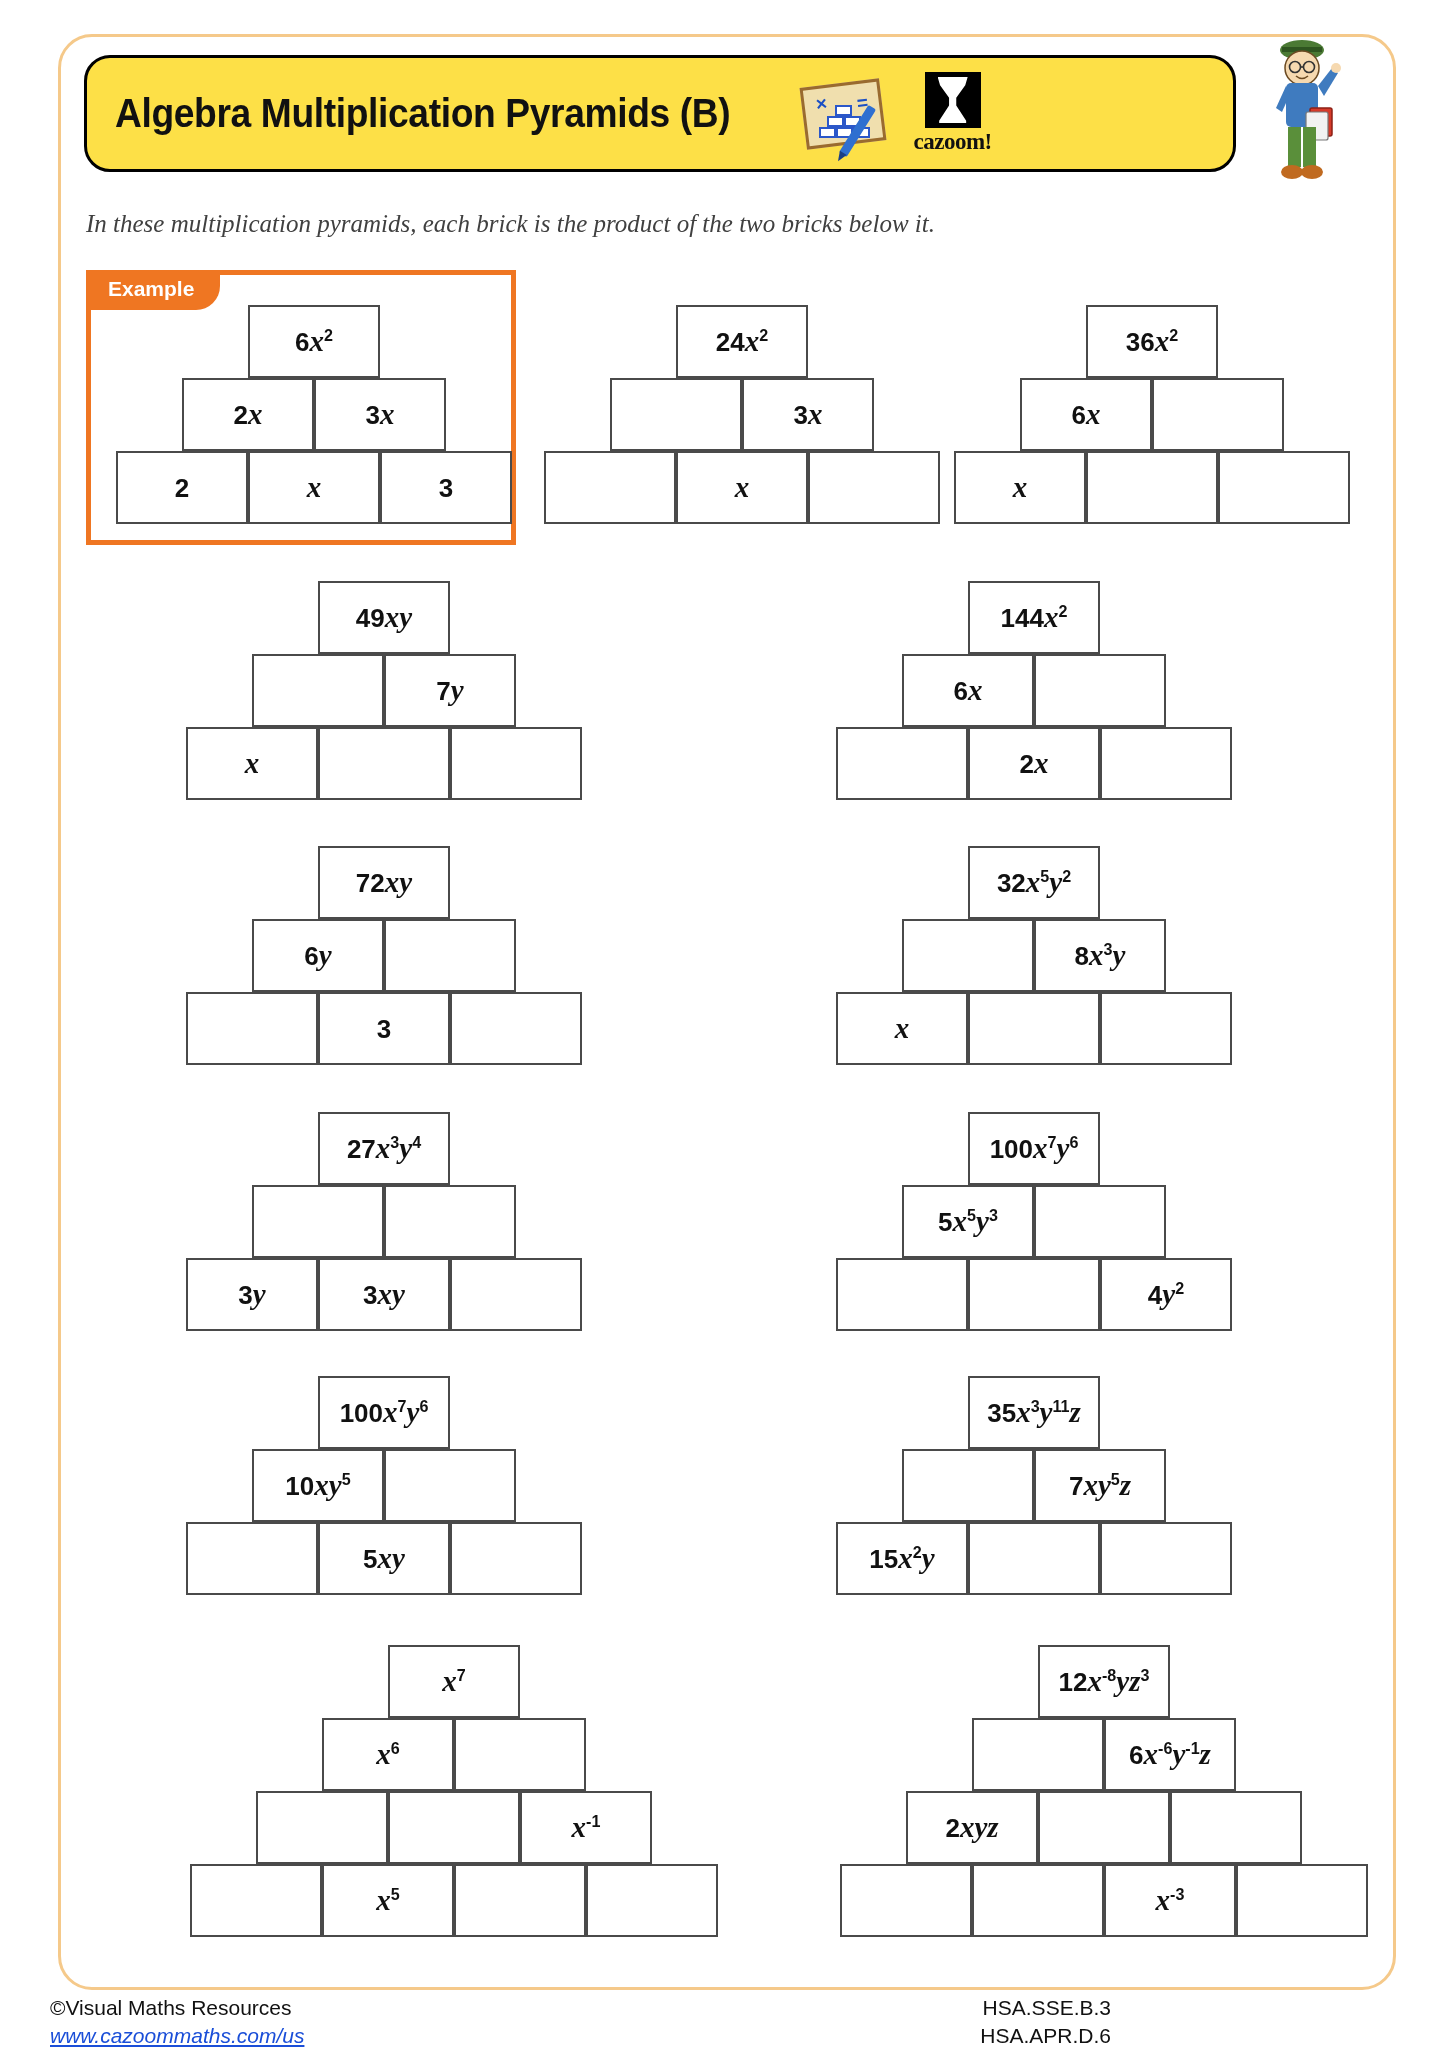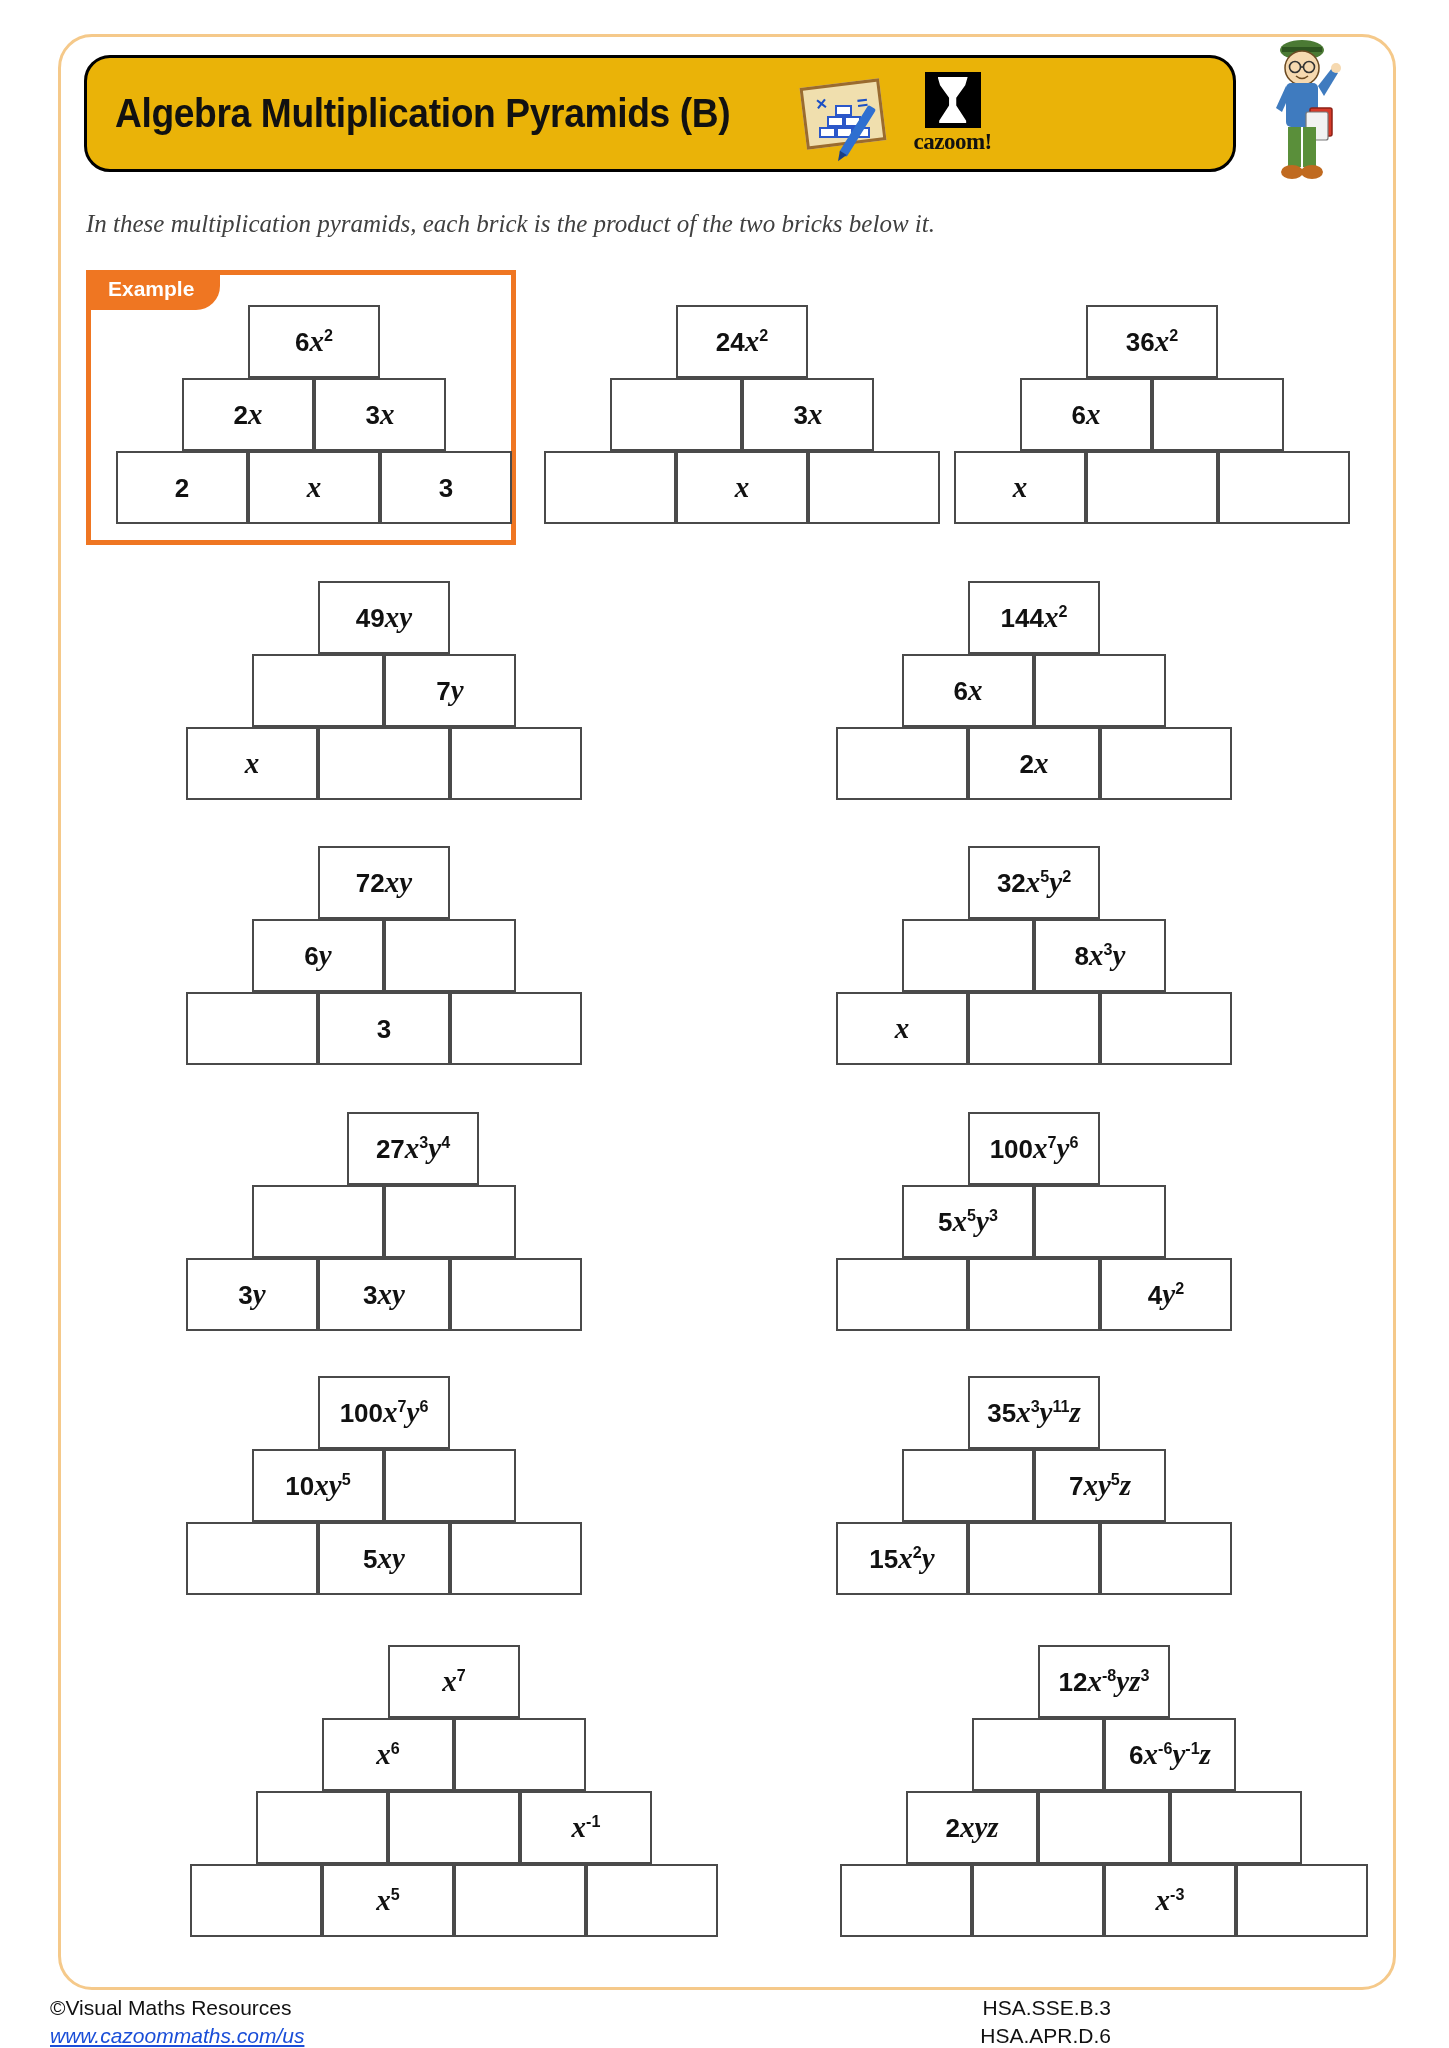--- a/index.html
+++ b/index.html
@@ -22,21 +22,21 @@
     background: #fff;
   }
 
   
   .header-bar {
     position: absolute;
     left: 84px; top: 55px;
     width: 1152px; height: 117px;
     border: 3px solid #000;
     border-radius: 26px;
-    background: #eab308;
+    background: #fde047;
     display: flex;
     align-items: center;
     padding-left: 28px;
     gap: 16px;
   }
   .worksheet-title {
     font-family: "Liberation Sans", sans-serif;
     font-weight: bold;
     font-size: 40px;
     letter-spacing: -0.4px;
@@ -307,21 +307,21 @@
       <div class="brick" style="left: 1034px; top: 919px; width: 132px;">
         <span class="expr">8<i>x</i><sup>3</sup><i>y</i></span>
       </div>
       <div class="brick" style="left: 836px; top: 992px; width: 132px;">
         <span class="expr"><i>x</i></span>
       </div>
       <div class="brick" style="left: 968px; top: 992px; width: 132px;"></div>
       <div class="brick" style="left: 1100px; top: 992px; width: 132px;"></div>
     </div>
     <div class="pyramid" style="left: 0px; top: 0px;">
-      <div class="brick" style="left: 318px; top: 1112px; width: 132px; margin-left: 29px;">
+      <div class="brick" style="left: 318px; top: 1112px; width: 132px;">
         <span class="expr">27<i>x</i><sup>3</sup><i>y</i><sup>4</sup></span>
       </div>
       <div class="brick" style="left: 252px; top: 1185px; width: 132px;"></div>
       <div class="brick" style="left: 384px; top: 1185px; width: 132px;"></div>
       <div class="brick" style="left: 186px; top: 1258px; width: 132px;">
         <span class="expr">3<i>y</i></span>
       </div>
       <div class="brick" style="left: 318px; top: 1258px; width: 132px;">
         <span class="expr">3<i>xy</i></span>
       </div>

